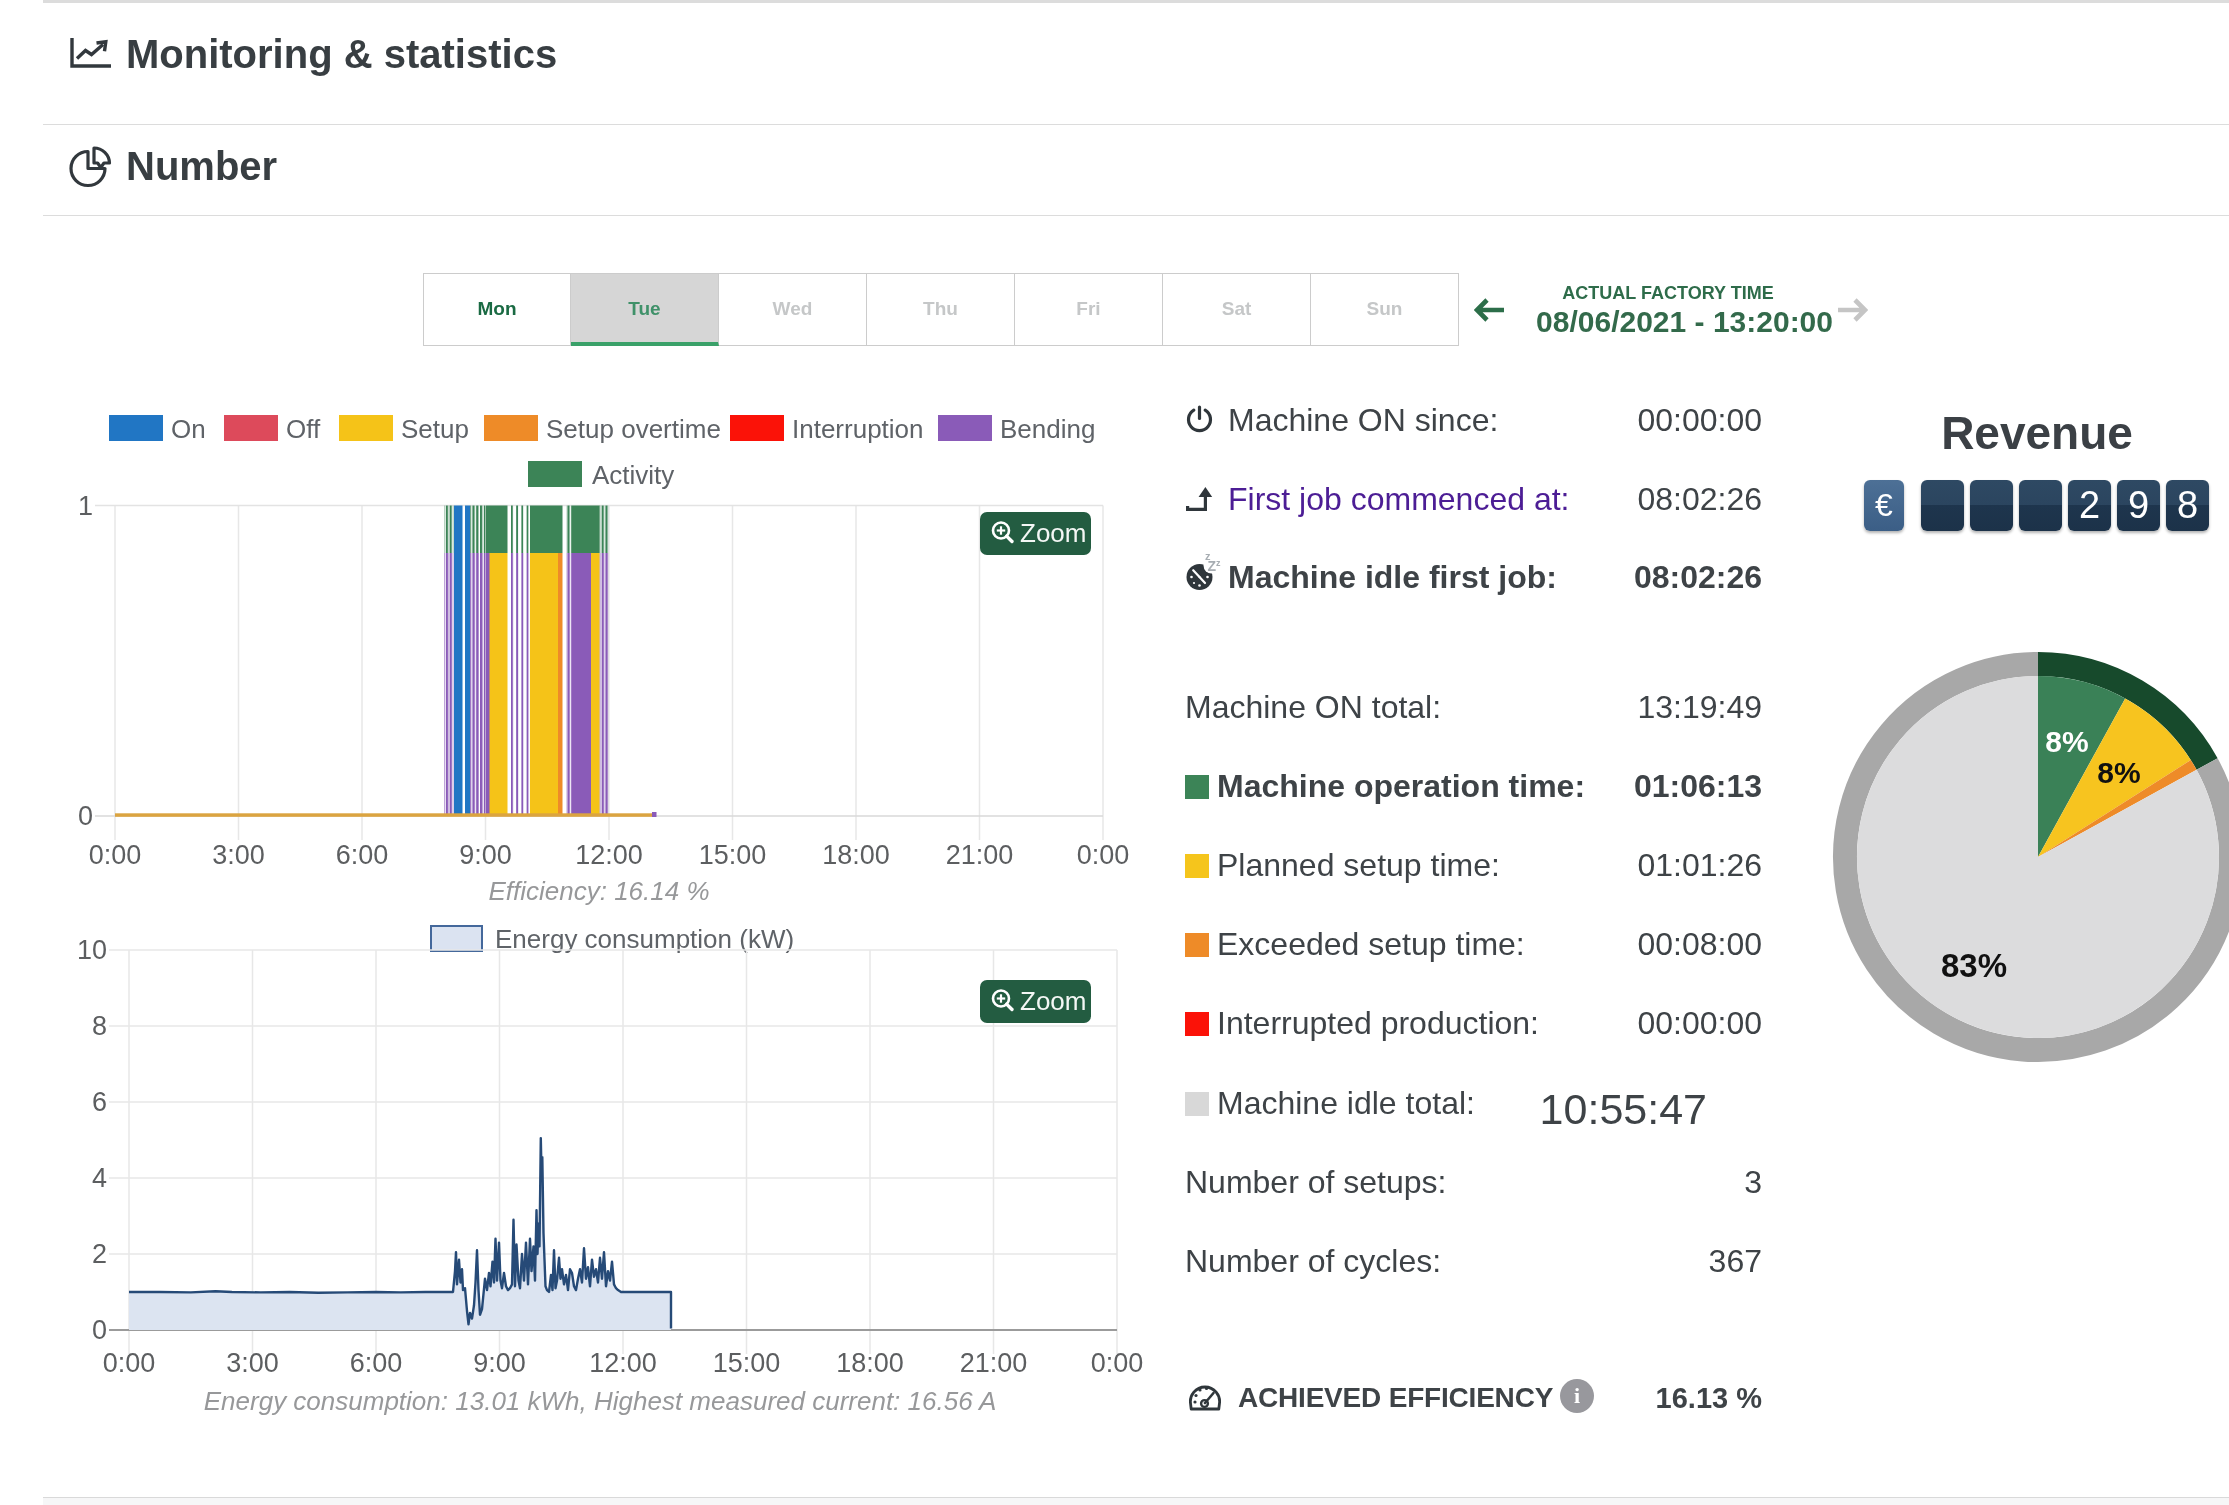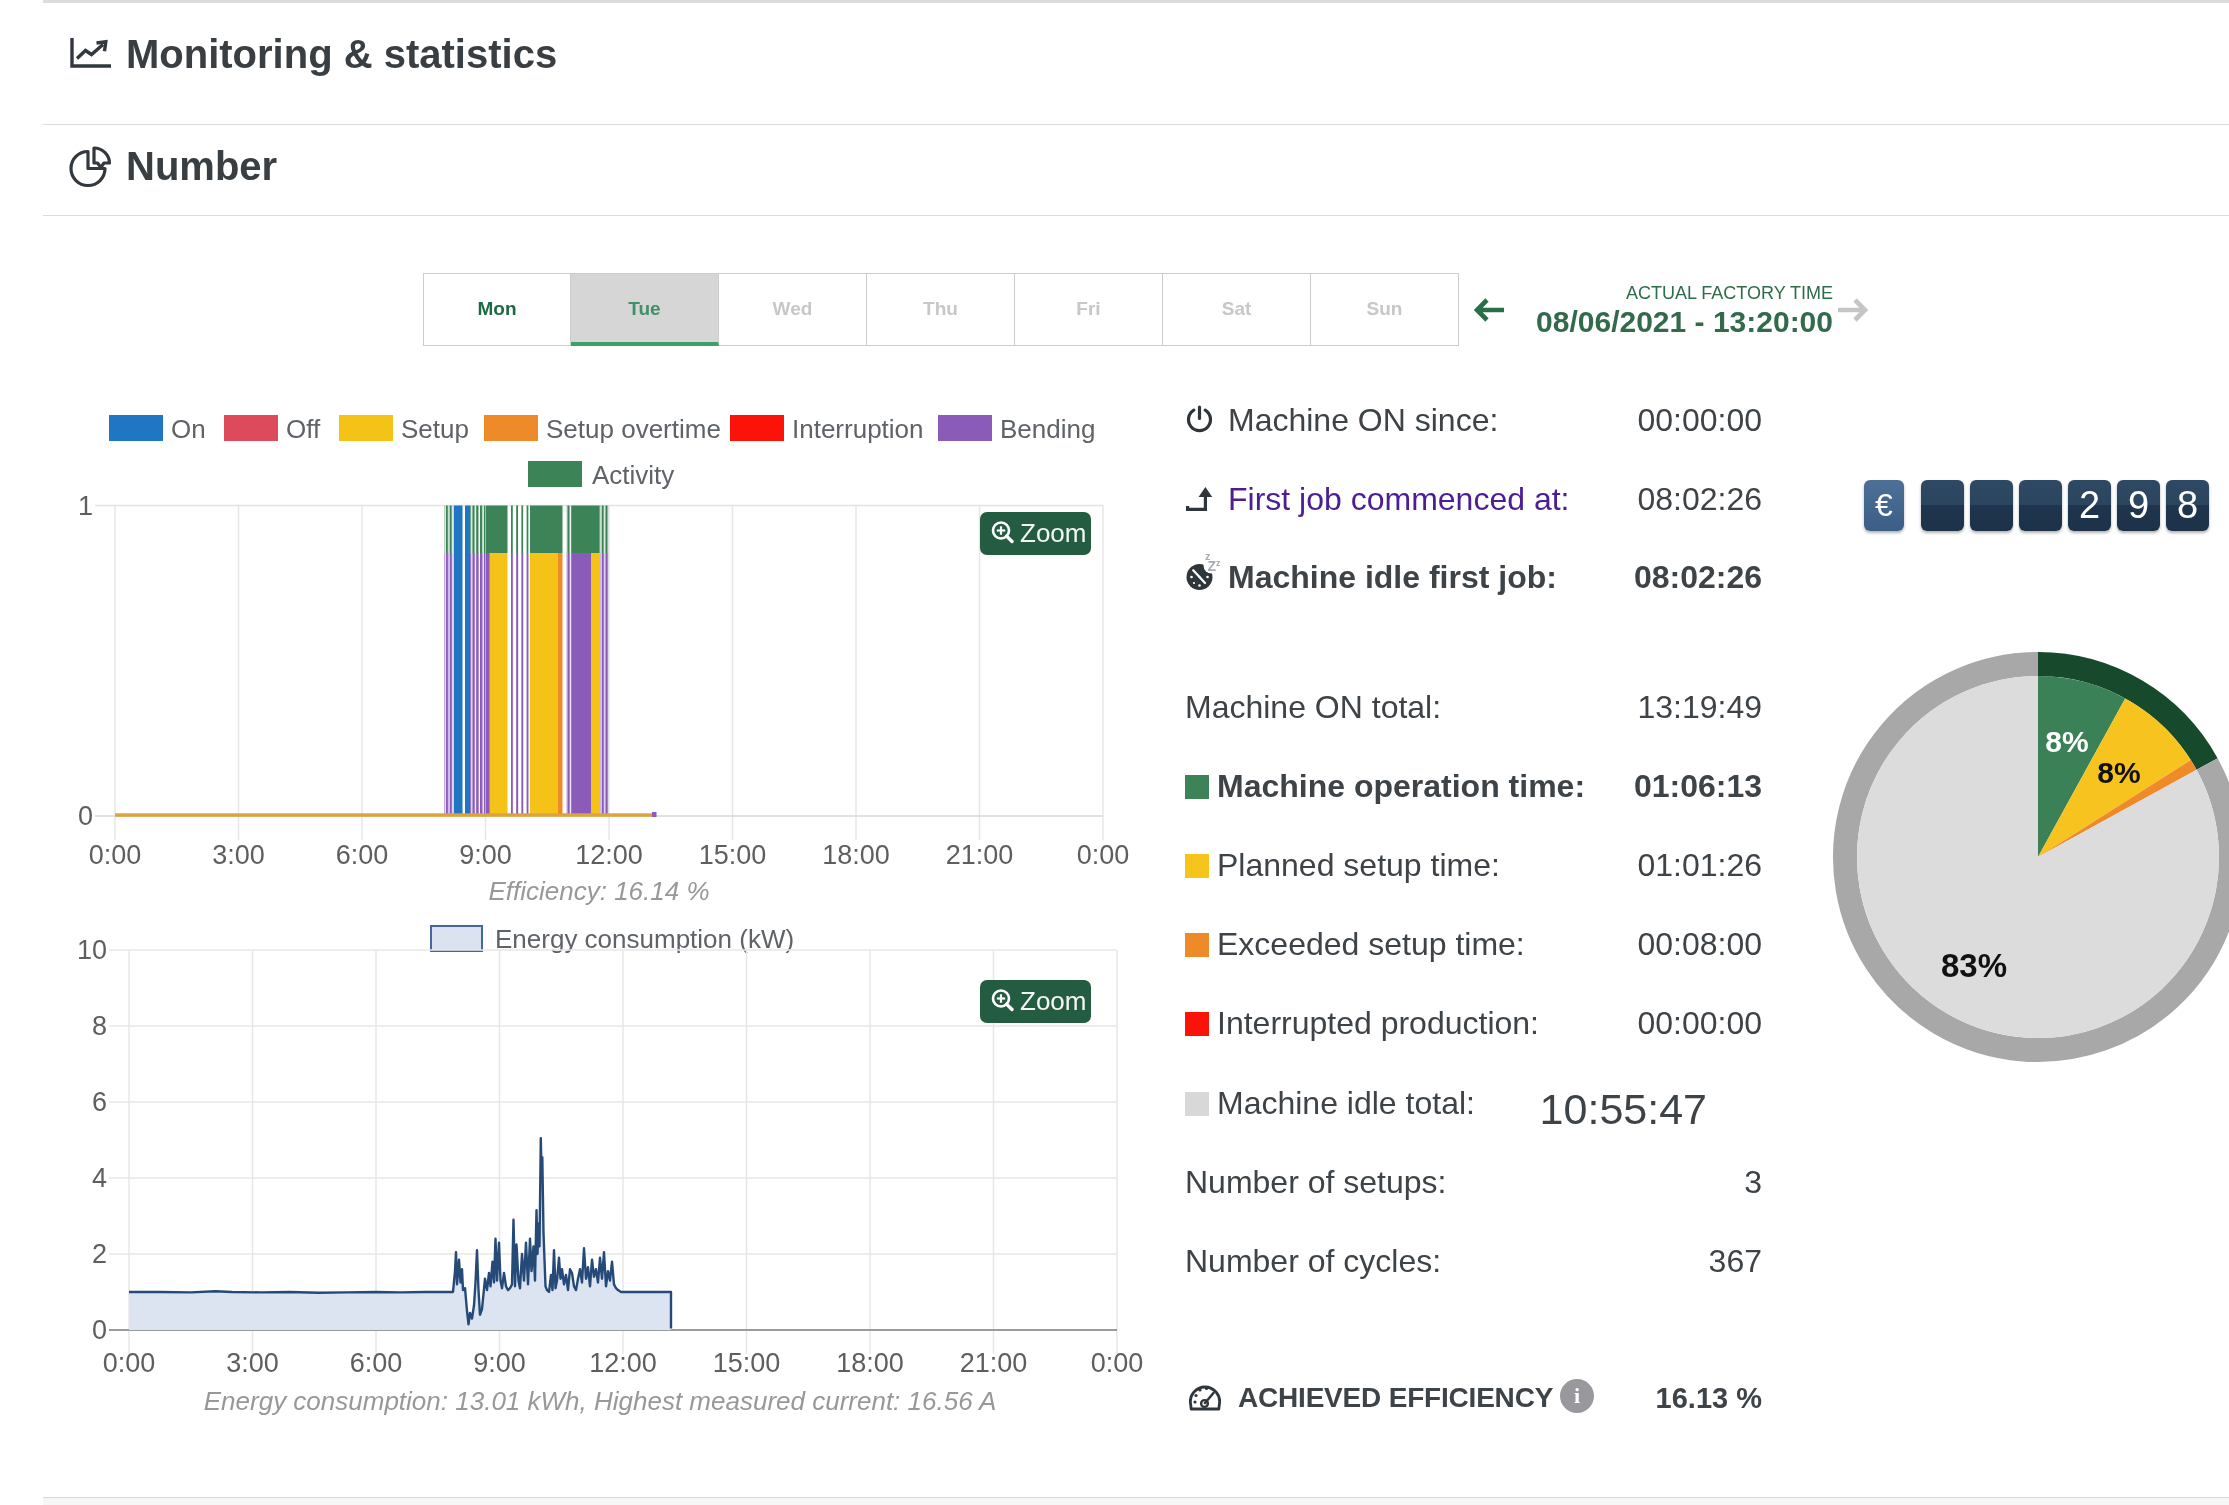--- a/index.html
+++ b/index.html
@@ -27,21 +27,21 @@
 <div style="position:absolute;left:528px;top:273px;width:148px;height:73px;border:1px solid #ccc;border-left:none;box-sizing:border-box;color:#3f9169;background:#d6d6d6;border-bottom:4px solid #3aa169;font-size:19px;font-weight:bold;text-align:center;line-height:69px">Tue</div>
 <div style="position:absolute;left:676px;top:273px;width:148px;height:73px;border:1px solid #ccc;border-left:none;box-sizing:border-box;color:#c5c7c8;background:#fff;font-size:19px;font-weight:bold;text-align:center;line-height:69px">Wed</div>
 <div style="position:absolute;left:824px;top:273px;width:148px;height:73px;border:1px solid #ccc;border-left:none;box-sizing:border-box;color:#c5c7c8;background:#fff;font-size:19px;font-weight:bold;text-align:center;line-height:69px">Thu</div>
 <div style="position:absolute;left:972px;top:273px;width:148px;height:73px;border:1px solid #ccc;border-left:none;box-sizing:border-box;color:#c5c7c8;background:#fff;font-size:19px;font-weight:bold;text-align:center;line-height:69px">Fri</div>
 <div style="position:absolute;left:1120px;top:273px;width:148px;height:73px;border:1px solid #ccc;border-left:none;box-sizing:border-box;color:#c5c7c8;background:#fff;font-size:19px;font-weight:bold;text-align:center;line-height:69px">Sat</div>
 <div style="position:absolute;left:1268px;top:273px;width:148px;height:73px;border:1px solid #ccc;border-left:none;box-sizing:border-box;color:#c5c7c8;background:#fff;font-size:19px;font-weight:bold;text-align:center;line-height:69px">Sun</div>
 
 <svg style="position:absolute;left:1431px;top:296px" width="32" height="28" viewBox="0 0 32 28">
       <path d="M30,14 L4,14 M13,4 L3,14 L13,24" fill="none" stroke="#2c6e49" stroke-width="4.6"></path>
     </svg>
-<div style="position:absolute;left:1460px;top:283px;width:330px;text-align:right;font-size:18px;font-weight:normal;color:#2e6c4a">ACTUAL FACTORY TIME</div>
+<div style="position:absolute;left:1460px;top:283px;width:330px;text-align:center;font-size:18px;font-weight:bold;color:#2e6c4a">ACTUAL FACTORY TIME</div>
 <div style="position:absolute;left:1460px;top:305px;width:330px;text-align:right;font-size:30px;font-weight:bold;color:#336a4b;white-space:nowrap">08/06/2021 - 13:20:00</div>
 <svg style="position:absolute;left:1793px;top:296px" width="32" height="28" viewBox="0 0 32 28">
       <path d="M2,14 L28,14 M19,4 L29,14 L19,24" fill="none" stroke="#c5c5c5" stroke-width="4.6"></path>
     </svg>
 
 <div style="position:absolute;left:66px;top:415px;width:54px;height:26px;background:#2176c4"></div>
 <div style="position:absolute;left:128px;top:414px;font-size:26px;color:#5f6368;white-space:nowrap">On</div>
 <div style="position:absolute;left:181px;top:415px;width:54px;height:26px;background:#dd4a5b"></div>
 <div style="position:absolute;left:243px;top:414px;font-size:26px;color:#5f6368;white-space:nowrap">Off</div>
 <div style="position:absolute;left:296px;top:415px;width:54px;height:26px;background:#f5c318"></div>
@@ -221,20 +221,21 @@
       <circle cx="12" cy="9" r="1.6" fill="#2f363b"></circle>
       <circle cx="18.5" cy="7.5" r="1.6" fill="#2f363b"></circle>
       <circle cx="7" cy="21" r="1.6" fill="#2f363b"></circle>
       <line x1="17" y1="22" x2="25.5" y2="12" stroke="#2f363b" stroke-width="2.6" stroke-linecap="round"></line>
       <circle cx="16.5" cy="22.5" r="3.4" fill="none" stroke="#2f363b" stroke-width="2.4"></circle>
     </svg>
 <div style="position:absolute;left:1195px;top:1382px;font-size:28px;font-weight:bold;color:#3e4347;letter-spacing:-0.2px">ACHIEVED EFFICIENCY</div>
 <div style="position:absolute;left:1517px;top:1379px;width:34px;height:34px;border-radius:50%;background:#98989d;color:#fff;font-size:22px;font-weight:bold;text-align:center;line-height:34px;font-family:'Liberation Serif',serif">i</div>
 <div style="position:absolute;left:1419px;top:1382px;width:300px;text-align:right;font-size:29px;font-weight:bold;color:#3e4347">16.13 %</div>
 
+<div style="position:absolute;left:1844px;top:406px;width:300px;text-align:center;font-size:46px;font-weight:bold;color:#3b4045">Revenue</div>
 
 <div style="position:absolute;left:1821px;top:480px;width:40px;height:51px;border-radius:6px;background:linear-gradient(180deg,#4d7096,#3b5e86);box-shadow:0 2px 3px rgba(0,0,0,.3);color:#fff;font-size:32px;text-align:center;line-height:51px">€</div>
 <div style="position:absolute;left:1878px;top:480px;width:43px;height:51px;border-radius:6px;background:linear-gradient(180deg,#2e4963 0%,#2b455f 50%,#1e354d 50%,#1c3249 100%);box-shadow:0 2px 3px rgba(0,0,0,.3);color:#fff;font-size:38px;text-align:center;line-height:50px"></div>
 <div style="position:absolute;left:1927px;top:480px;width:43px;height:51px;border-radius:6px;background:linear-gradient(180deg,#2e4963 0%,#2b455f 50%,#1e354d 50%,#1c3249 100%);box-shadow:0 2px 3px rgba(0,0,0,.3);color:#fff;font-size:38px;text-align:center;line-height:50px"></div>
 <div style="position:absolute;left:1976px;top:480px;width:43px;height:51px;border-radius:6px;background:linear-gradient(180deg,#2e4963 0%,#2b455f 50%,#1e354d 50%,#1c3249 100%);box-shadow:0 2px 3px rgba(0,0,0,.3);color:#fff;font-size:38px;text-align:center;line-height:50px"></div>
 <div style="position:absolute;left:2025px;top:480px;width:43px;height:51px;border-radius:6px;background:linear-gradient(180deg,#2e4963 0%,#2b455f 50%,#1e354d 50%,#1c3249 100%);box-shadow:0 2px 3px rgba(0,0,0,.3);color:#fff;font-size:38px;text-align:center;line-height:50px">2</div>
 <div style="position:absolute;left:2074px;top:480px;width:43px;height:51px;border-radius:6px;background:linear-gradient(180deg,#2e4963 0%,#2b455f 50%,#1e354d 50%,#1c3249 100%);box-shadow:0 2px 3px rgba(0,0,0,.3);color:#fff;font-size:38px;text-align:center;line-height:50px">9</div>
 <div style="position:absolute;left:2123px;top:480px;width:43px;height:51px;border-radius:6px;background:linear-gradient(180deg,#2e4963 0%,#2b455f 50%,#1e354d 50%,#1c3249 100%);box-shadow:0 2px 3px rgba(0,0,0,.3);color:#fff;font-size:38px;text-align:center;line-height:50px">8</div>
 <svg style="position:absolute;left:1785px;top:645px" width="425" height="425" viewBox="1785 645 425 425">
 <path d="M1995.0,664.0 A193,193 0 0 1 2164.1,764.0" fill="none" stroke="#174a2c" stroke-width="24"></path>

